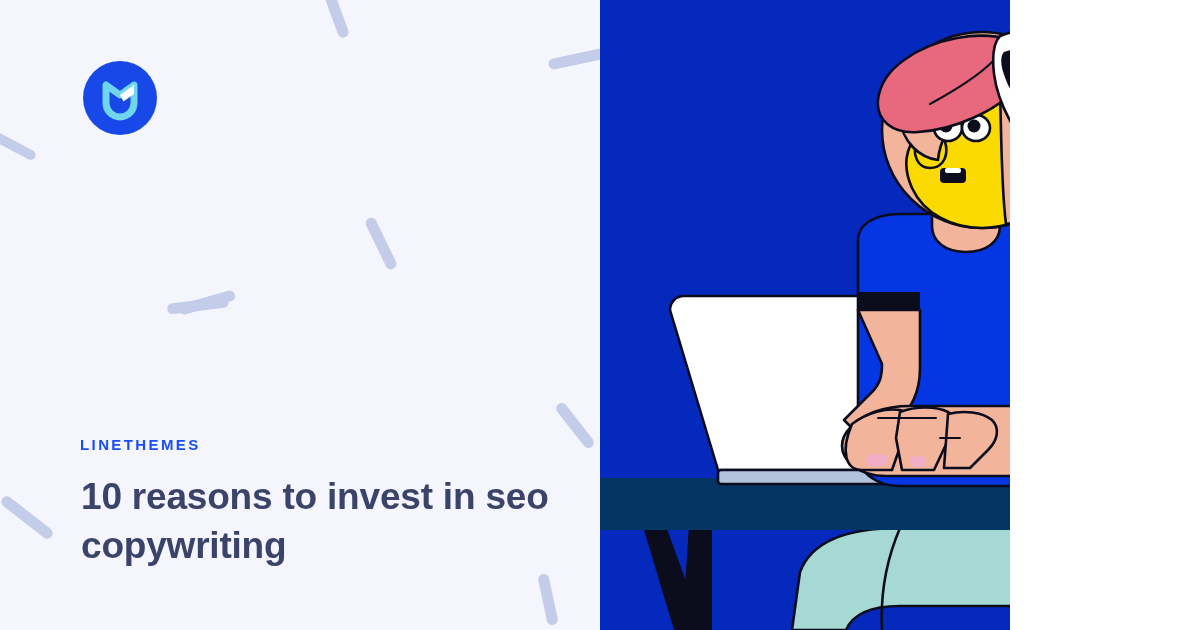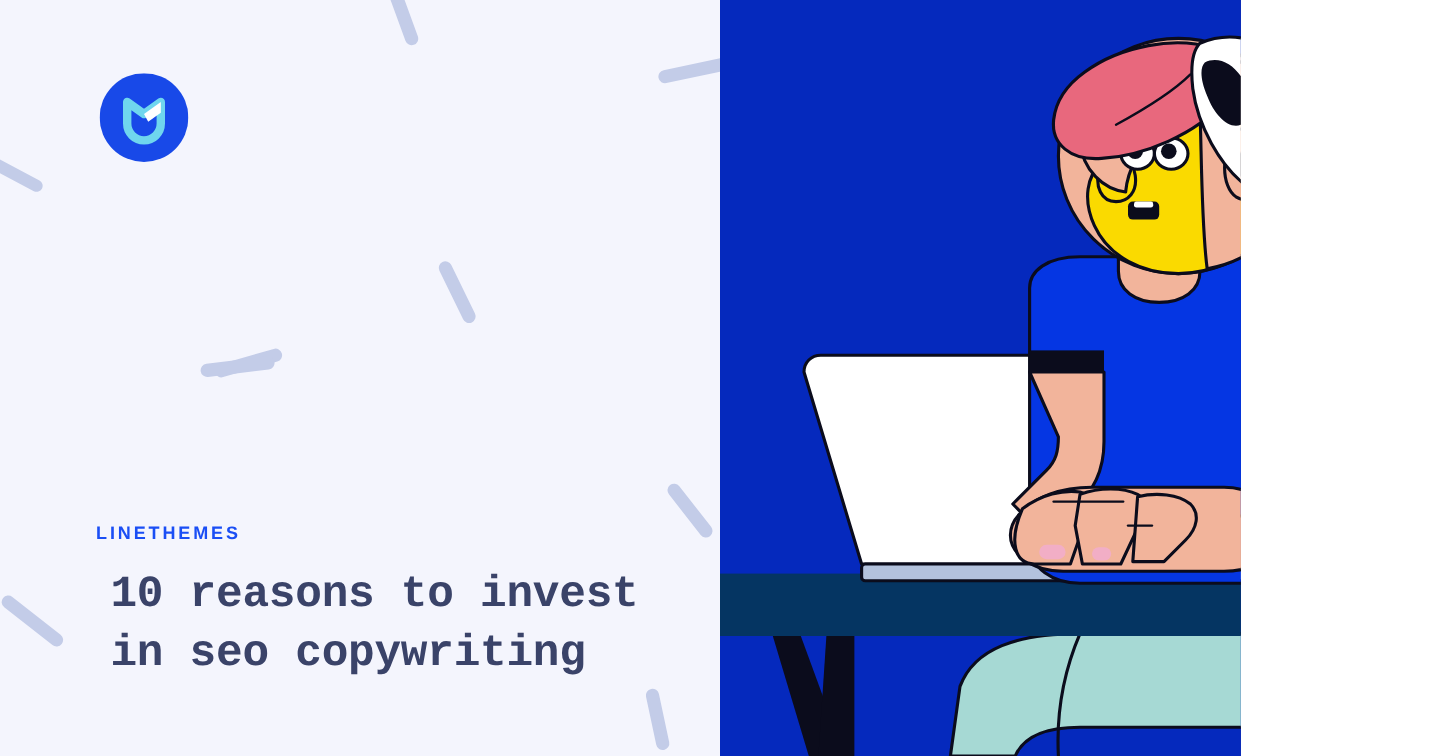--- a/index.html
+++ b/index.html
@@ -10,21 +10,20 @@
   body {
     font-family: "Liberation Sans", sans-serif;
   }
 
   #canvas {
     position: relative;
     width: 1010px;
     height: 630px;
     overflow: hidden;
     background: #a16207;
-    padding-left: 24px;
   }
 
   
   #left-panel {
     position: absolute;
     left: 0;
     top: 0;
     width: 600px;
     height: 630px;
     background: #f4f5fd;
@@ -59,23 +58,22 @@
     letter-spacing: 2.4px;
     color: #1a4ef5;
     line-height: 1;
     margin: 0 0 20px 0;
   }
   #headline {
     font-size: 37px;
     font-weight: bold;
     line-height: 1.33;
     color: #3a4369;
-    margin: 12px;
+    margin: 1px;
     letter-spacing: -0.2px;
-    font-family: Liberation Mono, monospace;
   }
 
   
   #right-panel {
     position: absolute;
     left: 600px;
     top: 0;
     width: 600px;
     height: 630px;
     background: #0529bd;

